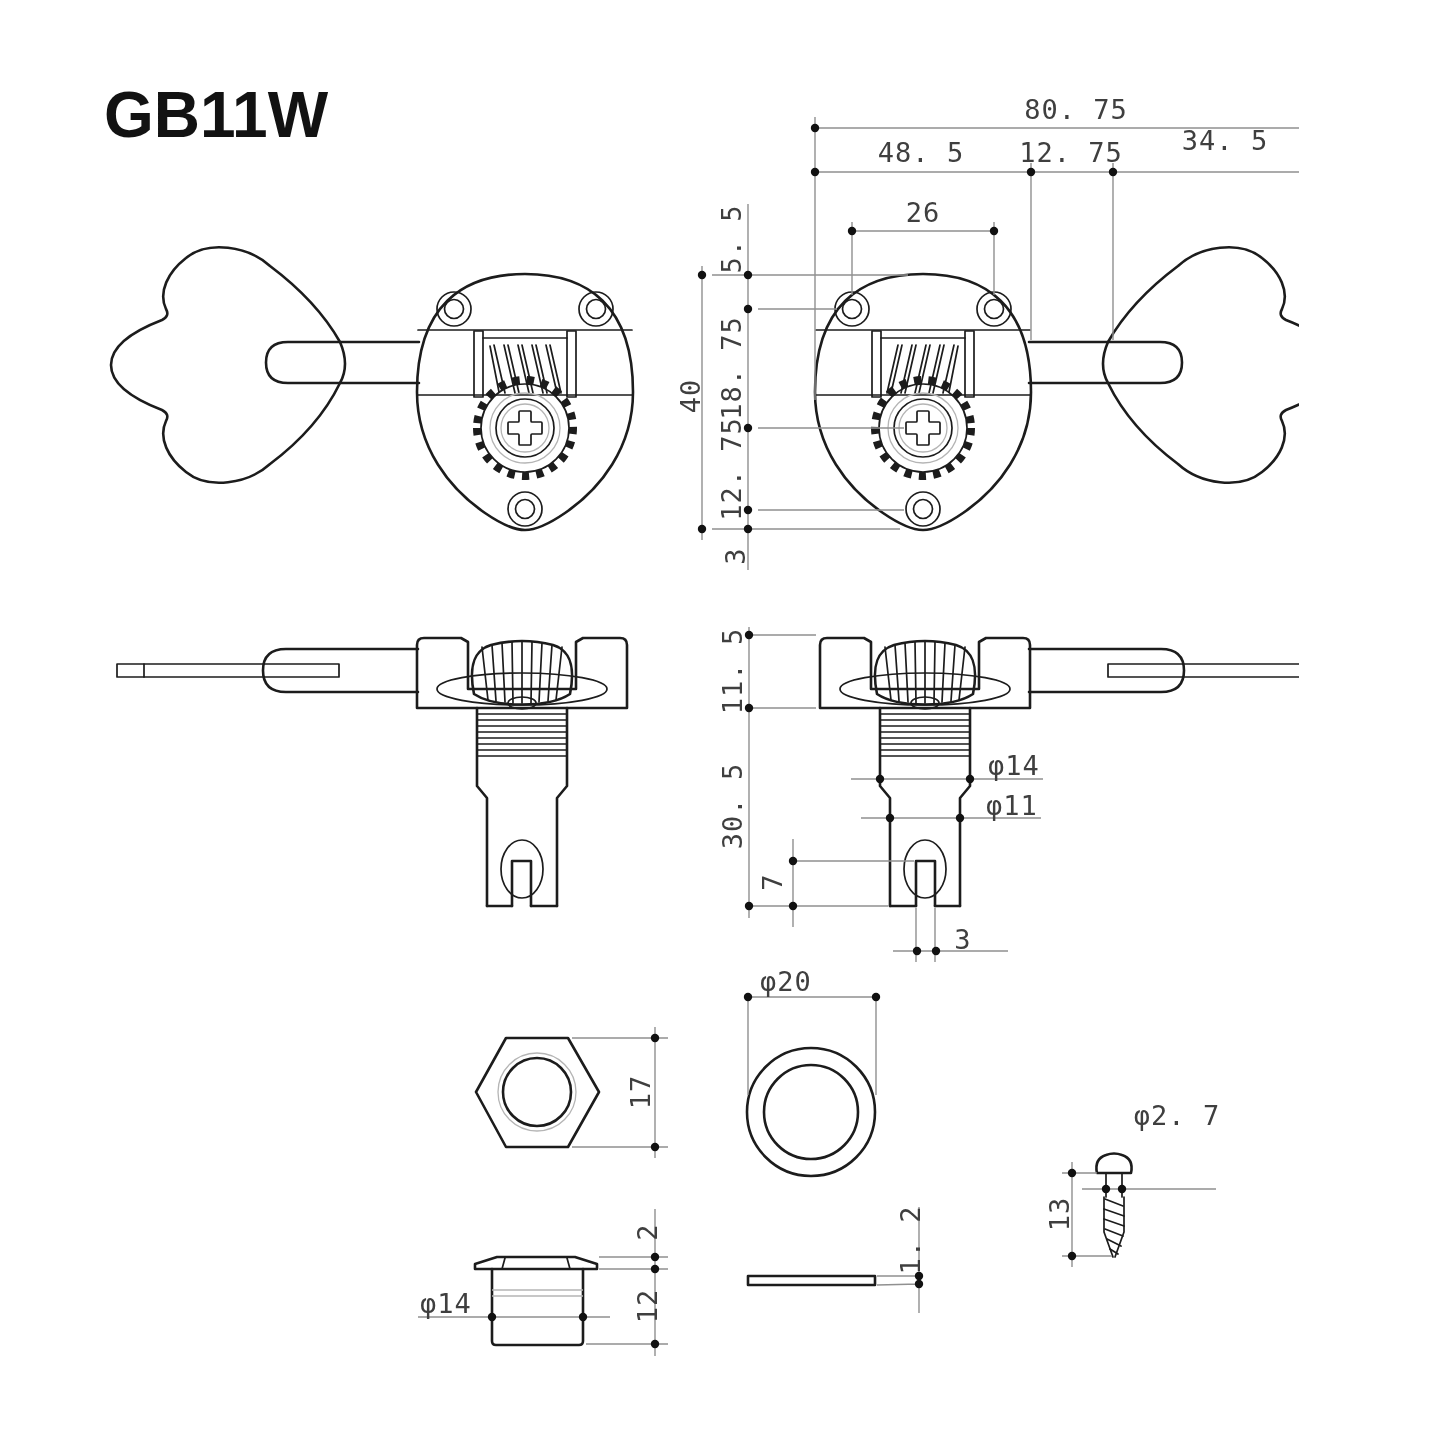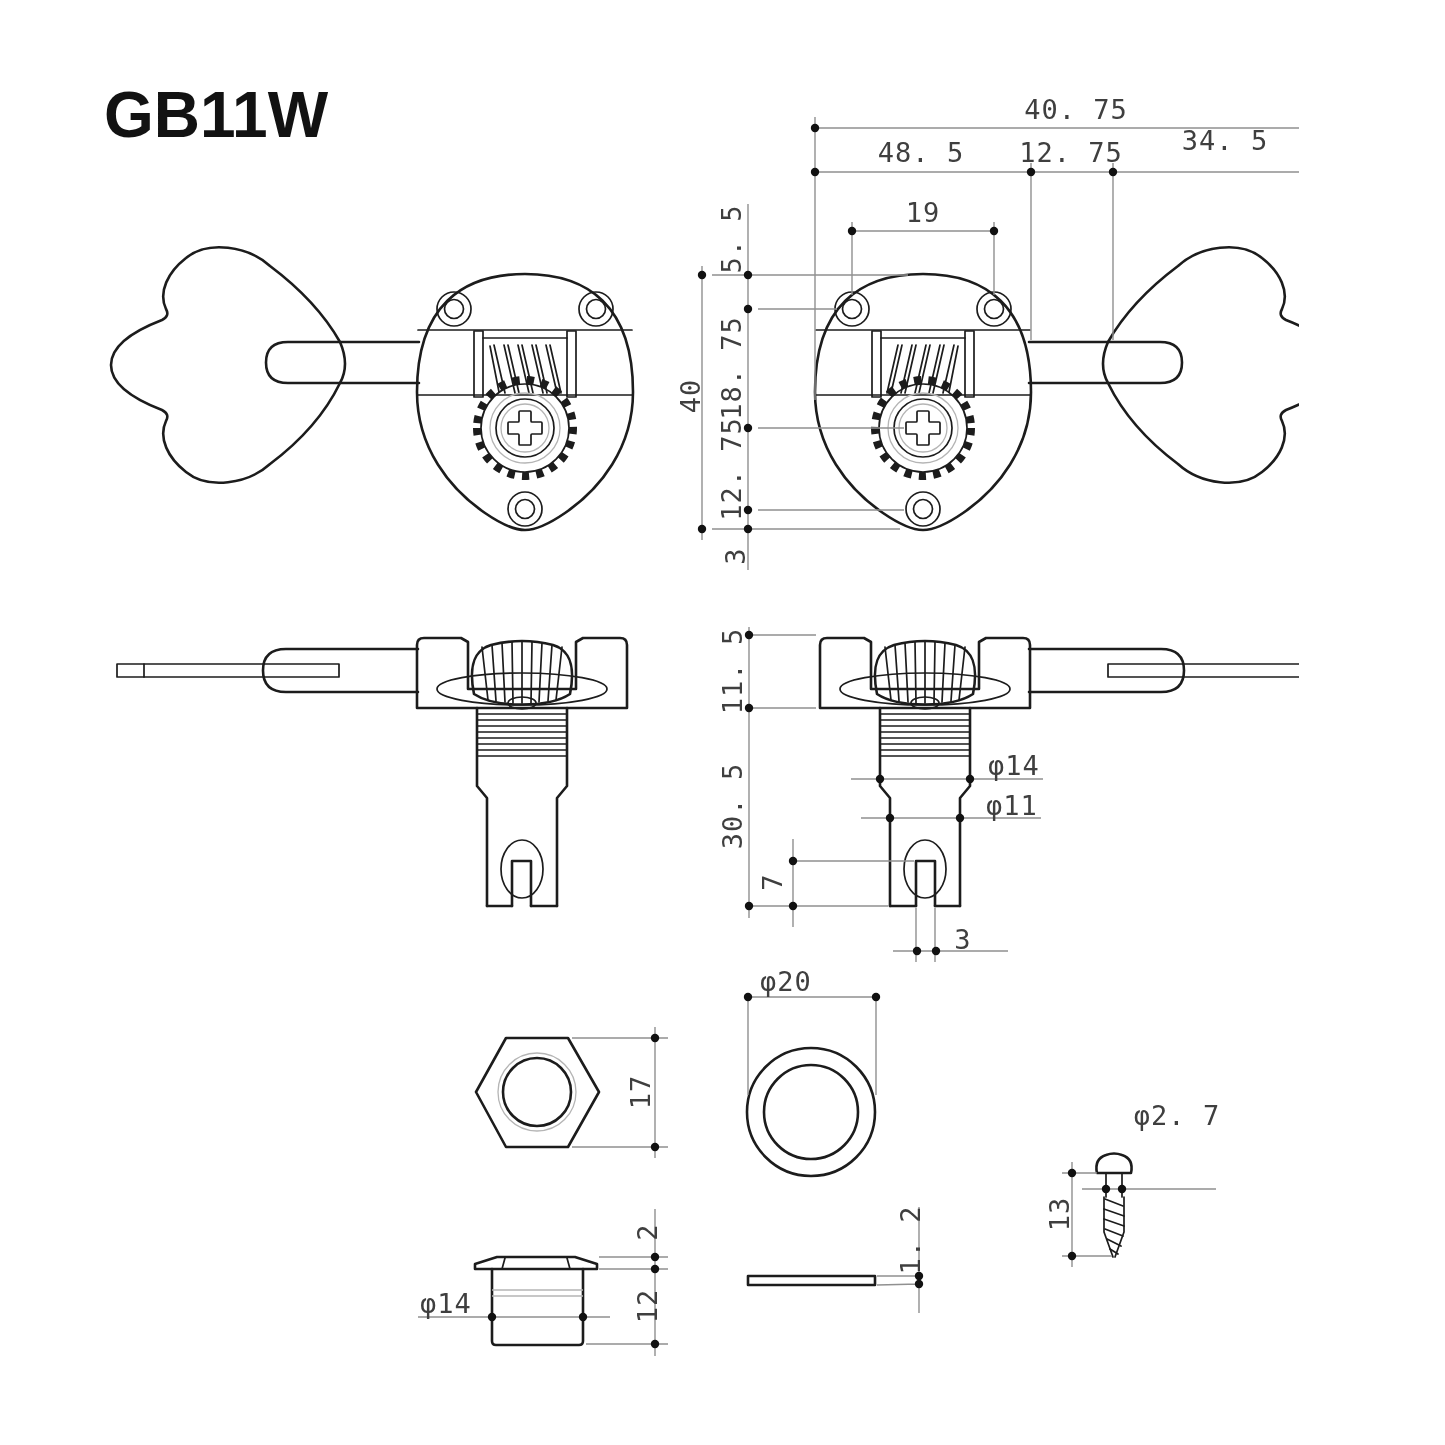--- a/index.html
+++ b/index.html
@@ -204,25 +204,25 @@
       <circle class="dot" cx="655" cy="1344" r="4.2"></circle>
       <circle class="dot" cx="919" cy="1276" r="4.2"></circle>
         <circle class="dot" cx="919" cy="1284" r="4.2"></circle>
       <circle class="dot" cx="1106" cy="1189" r="4.2"></circle>
         <circle class="dot" cx="1122" cy="1189" r="4.2"></circle>
       <circle class="dot" cx="1072" cy="1173" r="4.2"></circle>
         <circle class="dot" cx="1072" cy="1256" r="4.2"></circle>
     </g>
   </svg>
 
-  <div class="dim" style="left:1076px;top:109px">40. 75</div>
+  <div class="dim" style="left:1076px;top:109px">80. 75</div>
   <div class="dim" style="left:921px;top:152px">48. 5</div>
   <div class="dim" style="left:1071px;top:152px">12. 75</div>
   <div class="dim" style="left:1225px;top:140px">34. 5</div>
-  <div class="dim" style="left:923px;top:212px">19</div>
+  <div class="dim" style="left:923px;top:212px">26</div>
   <div class="dim v" style="left:731px;top:239px">5. 5</div>
   <div class="dim v" style="left:731px;top:368px">18. 75</div>
   <div class="dim v" style="left:731px;top:469px">12. 75</div>
   <div class="dim v" style="left:735px;top:556px">3</div>
   <div class="dim v" style="left:690px;top:396px">40</div>
 
   <div class="dim v" style="left:732px;top:671px">11. 5</div>
   <div class="dim v" style="left:732px;top:806px">30. 5</div>
   <div class="dim v" style="left:772px;top:882px">7</div>
   <div class="dim" style="left:1014px;top:765px">φ14</div>

